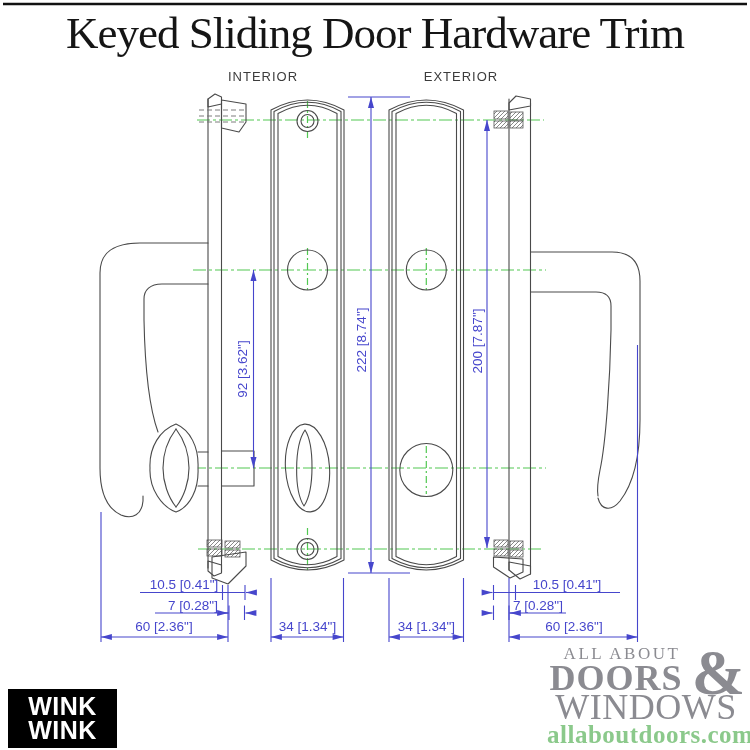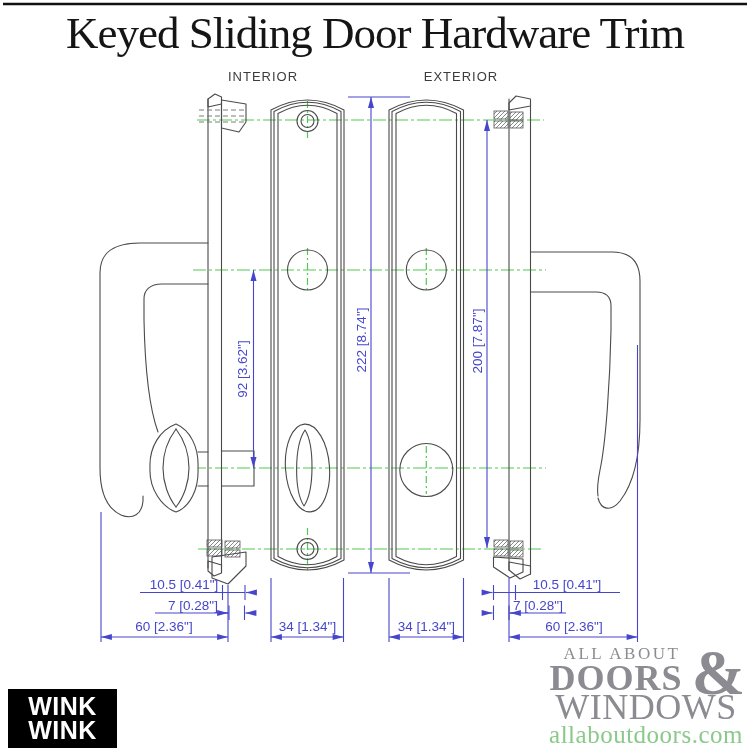--- a/index.html
+++ b/index.html
@@ -19,21 +19,21 @@
   .wink{position:absolute;left:8px;top:689px;width:109px;height:59px;background:#000000;color:#fff;
         display:flex;flex-direction:column;align-items:center;justify-content:center;
         font-family:"Liberation Sans",sans-serif;font-weight:bold;font-size:25px;line-height:0.93;letter-spacing:0.5px;}
   
   .aadw{position:absolute;right:5px;top:645px;width:198px;text-align:center;
         font-family:"Liberation Serif",serif;color:#8b8b91;}
   .aadw-amp{position:absolute;right:0px;top:-4px;font-size:64px;line-height:1;font-weight:bold;}
   .aadw-l1{font-size:17px;letter-spacing:2.5px;padding-right:48px;line-height:1.1;text-align:center;}
   .aadw-l2{font-size:36px;font-weight:bold;letter-spacing:1px;line-height:0.80;padding-right:60px;}
   .aadw-l3{font-size:36px;font-weight:normal;letter-spacing:0.5px;line-height:0.85;}
-  .aadw-url{font-size:25px;font-weight:normal;color:#8bc98b;line-height:0.95;letter-spacing:0.5px;}
+  .aadw-url{font-size:25px;font-weight:bold;color:#8bc98b;line-height:0.95;letter-spacing:0.5px;}
 </style>
 </head>
 <body>
 
 <svg id="stage" viewBox="0 0 750 750">
   <defs>
     <marker id="ar" viewBox="0 0 10 6" refX="9.5" refY="3" markerWidth="11" markerHeight="7" orient="auto-start-reverse">
       <path d="M0.5,0.5 L9.5,3 L0.5,5.5 Z" fill="#4646cc"></path>
     </marker>
     <pattern id="hp" width="4" height="4" patternUnits="userSpaceOnUse">

